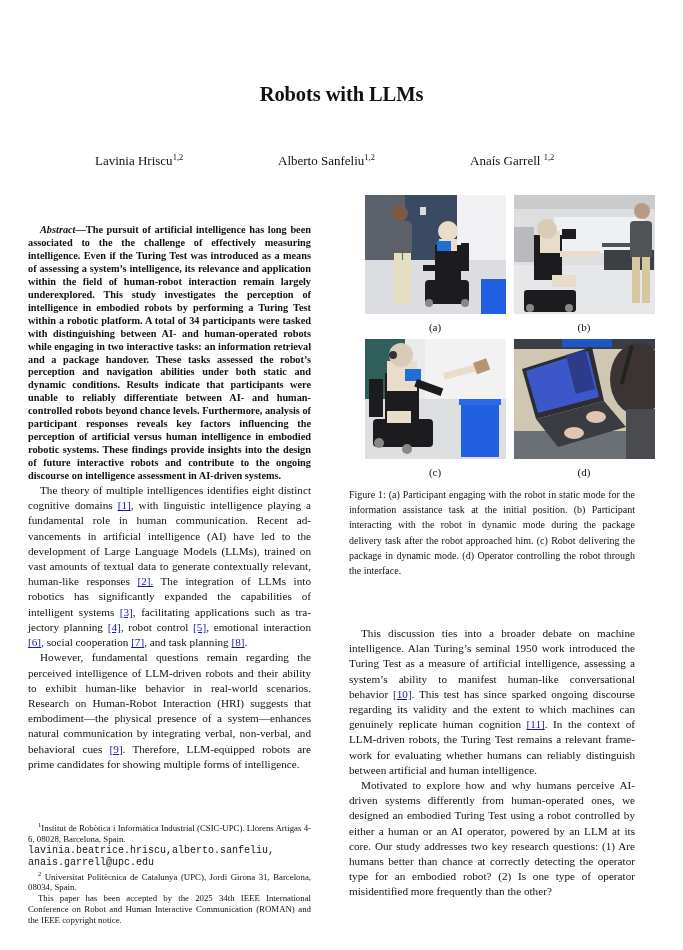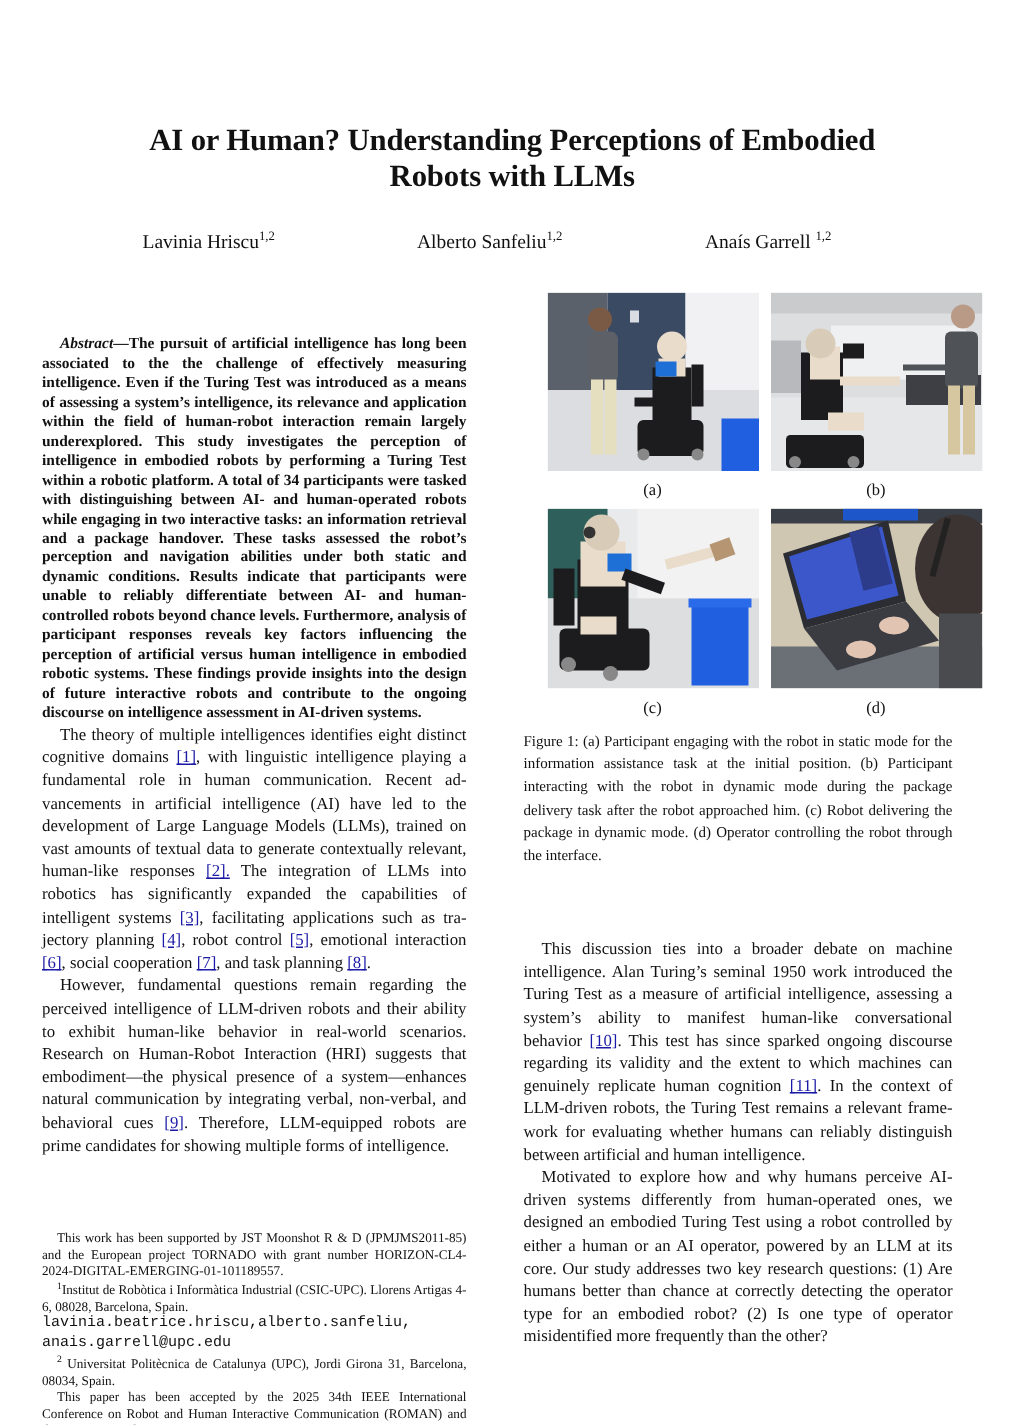--- a/index.html
+++ b/index.html
@@ -23,41 +23,39 @@
     .footnotes sup { font-size: 6.5px; }
     .fig { position: absolute; overflow: hidden; }
     .fig svg { display: block; }
     .sublabel { position: absolute; font-size: 11px; text-align: center; width: 40px; }
     .caption { position: absolute; left: 349px; top: 487px; width: 286px; font-size: 10px; line-height: 15.2px; text-align: justify; }
   </style>
 </head>
 <body>
 
 <div class="title">
-  <div>AI or Human? Understanding Perceptions of Embodied</div>
   <div>Robots with LLMs</div>
 </div>
 
 <div class="authors">
   <span class="author" style="left:95px;"><span>Lavinia Hriscu</span><sup>1,2</sup></span>
   <span class="author" style="left:278px;"><span>Alberto Sanfeliu</span><sup>1,2</sup></span>
   <span class="author" style="left:470px;"><span>Anaís Garrell</span> <sup>1,2</sup></span>
 </div>
 
 <div class="col col-left">
   <p class="abstract"><span class="lbl">Abstract</span><span>—</span><span>The pursuit of artificial intelligence has long been associated to the the challenge of effectively measuring intelligence. Even if the Turing Test was introduced as a means of assessing a system’s intelligence, its relevance and application within the field of human-robot interaction remain largely underexplored. This study investigates the perception of intelligence in embodied robots by performing a Turing Test within a robotic platform. A total of 34 participants were tasked with distinguishing between AI- and human-operated robots while engaging in two interactive tasks: an information retrieval and a package handover. These tasks assessed the robot’s perception and navigation abilities under both static and dynamic conditions. Results indicate that participants were unable to reliably differentiate between AI- and human-controlled robots beyond chance levels. Furthermore, analysis of participant responses reveals key factors influencing the perception of artificial versus human intelligence in embodied robotic systems. These findings provide insights into the design of future interactive robots and contribute to the ongoing discourse on intelligence assessment in AI-driven systems.</span></p>
 
 
   <p class="body"><span>The theory of multiple intelligences identifies eight distinct cognitive domains </span><a class="cite">[1]</a><span>, with linguistic intelligence playing a fundamental role in human communication. Recent ad­vancements in artificial intelligence (AI) have led to the development of Large Language Models (LLMs), trained on vast amounts of textual data to generate contextually relevant, human-like responses </span><a class="cite">[2].</a><span> The integration of LLMs into robotics has significantly expanded the capabilities of intelligent systems </span><a class="cite">[3]</a><span>, facilitating applications such as tra­jectory planning </span><a class="cite">[4]</a><span>, robot control </span><a class="cite">[5]</a><span>, emotional interaction </span><a class="cite">[6]</a><span>, social cooperation </span><a class="cite">[7]</a><span>, and task planning </span><a class="cite">[8]</a><span>.</span></p>
 
   <p class="body"><span>However, fundamental questions remain regarding the perceived intelligence of LLM-driven robots and their abil­ity to exhibit human-like behavior in real-world scenarios. Research on Human-Robot Interaction (HRI) suggests that embodiment—the physical presence of a system—enhances natural communication by integrating verbal, non-verbal, and behavioral cues </span><a class="cite">[9]</a><span>. Therefore, LLM-equipped robots are prime candidates for showing multiple forms of intelligence.</span></p>
 </div>
 
 <div class="footnotes">
-  <p>This work has been supported by JST Moonshot R &amp; D (JPMJMS2011-85) and the European project TORNADO with grant number HORIZON-CL4-2024-DIGITAL-EMERGING-01-101189557.</p>
   <p><sup>1</sup><span>Institut de Robòtica i Informàtica Industrial (CSIC-UPC). Llorens Artigas 4-6, 08028, Barcelona, Spain.</span><br><span class="mono">lavinia.beatrice.hriscu,alberto.sanfeliu, anais.garrell@upc.edu</span></p>
   <p><sup>2</sup> <span>Universitat Politècnica de Catalunya (UPC), Jordi Girona 31, Barcelona, 08034, Spain.</span></p>
   <p>This paper has been accepted by the 2025 34th IEEE International Conference on Robot and Human Interactive Communication (ROMAN) and the IEEE copyright notice.</p>
 </div>
 
 <div class="fig" style="left:365px; top:195px; width:141px; height:119px;">
   <svg width="141" height="119" viewBox="0 0 141 119">
     <rect width="141" height="119" fill="#e8e9ec"></rect>
     <rect x="0" y="0" width="40" height="65" fill="#5a616b"></rect>
     <rect x="40" y="0" width="52" height="65" fill="#3b4a63"></rect>

